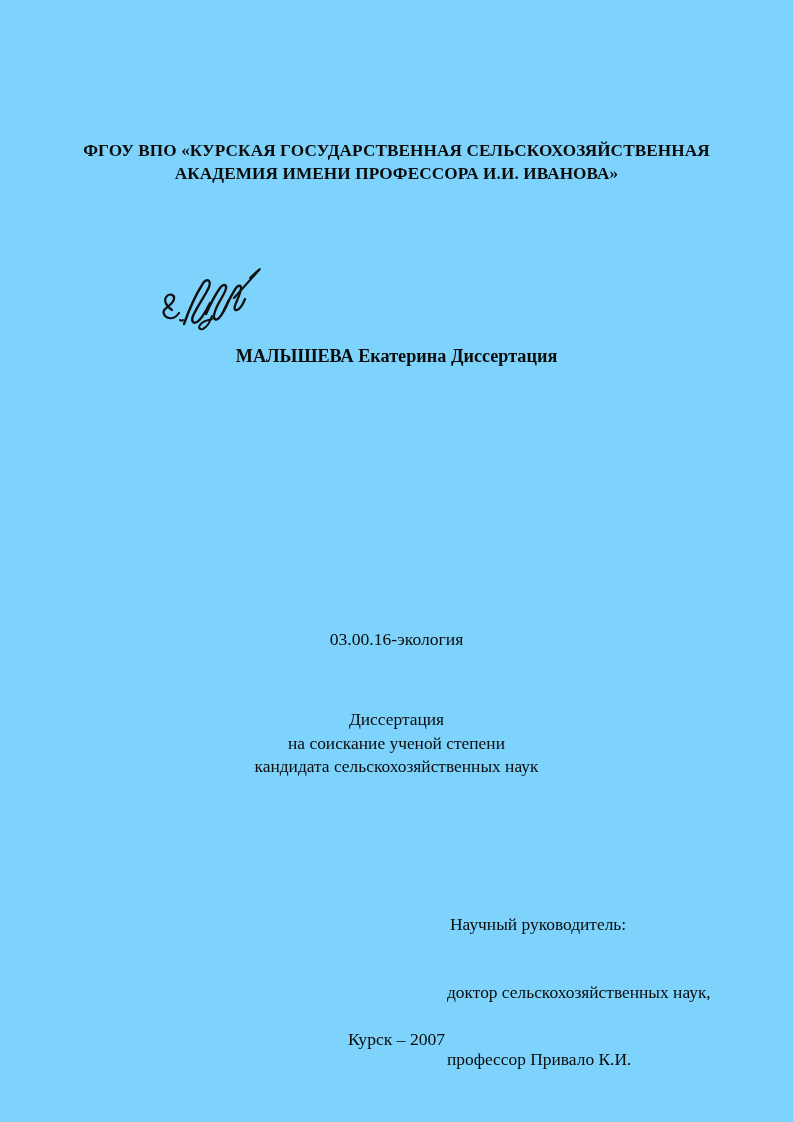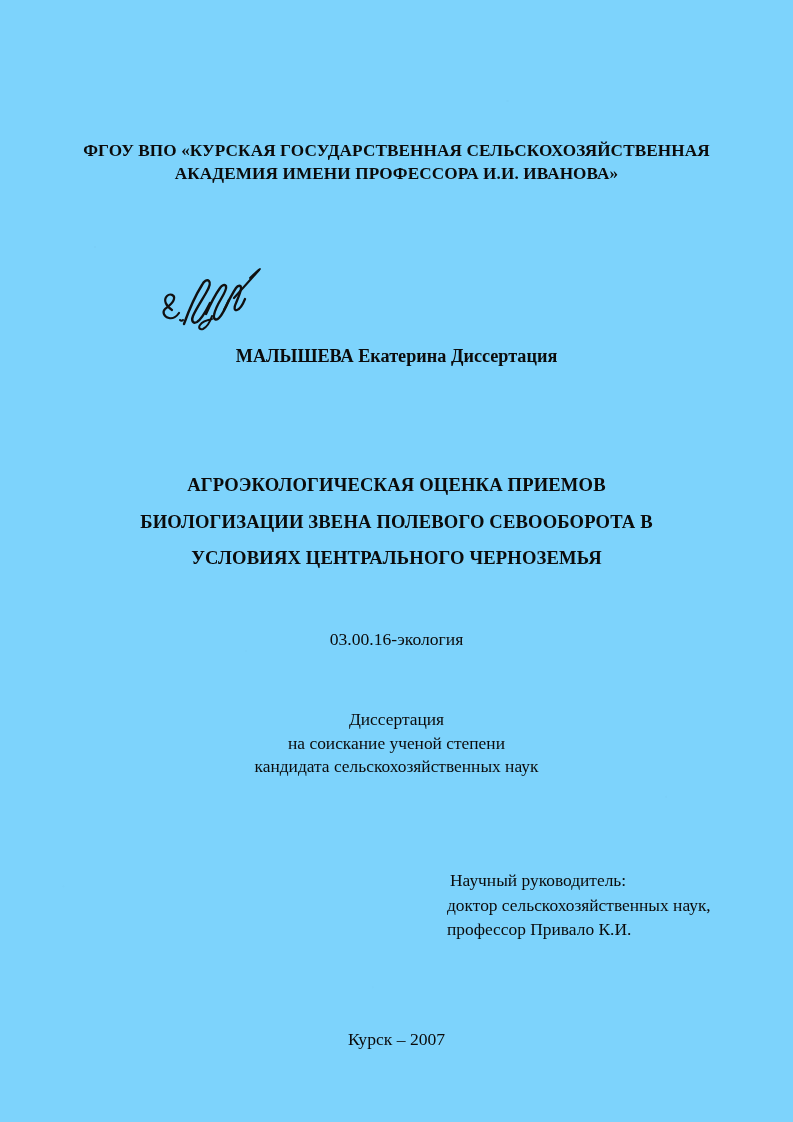--- a/index.html
+++ b/index.html
@@ -117,22 +117,22 @@
 
   
   .supervisor {
     left: 448px;
     top: 868px;
     font-size: 17.4px;
     line-height: 24.5px;
     text-align: left;
   }
   .supervisor .ln { display: block; white-space: nowrap; }
-  .supervisor .ln-head { margin-left: 2px; }
-  .supervisor .ln-sub  { margin-left: -1px; }
+  .supervisor .ln-head { margin-left: 2px; margin-top: 44px; }
+  .supervisor .ln-sub  { margin-left: -1px; margin-top: 43px; }
 
   
   .imprint {
     left: 0;
     right: 0;
     top: 1028px;
     text-align: center;
     font-size: 17.6px;
     line-height: 22px;
   }
@@ -166,25 +166,20 @@
 
         <path d="M88 46 C97 36 106 26 113 18" stroke-width="2.2"></path>
 
         <path d="M104 26 C108 22 111 19 114 17" stroke-width="1.8"></path>
       </g>
     </svg>
   </div>
 
   <div class="block author">МАЛЫШЕВА  Екатерина Диссертация</div>
 
-  <div class="block title">
-    <span class="ln">АГРОЭКОЛОГИЧЕСКАЯ ОЦЕНКА ПРИЕМОВ</span>
-    <span class="ln">БИОЛОГИЗАЦИИ ЗВЕНА ПОЛЕВОГО СЕВООБОРОТА В</span>
-    <span class="ln">УСЛОВИЯХ ЦЕНТРАЛЬНОГО ЧЕРНОЗЕМЬЯ</span>
-  </div>
 
   <div class="block specialty">03.00.16-экология</div>
 
   <div class="block degree">
     <span class="ln">Диссертация</span>
     <span class="ln">на соискание  ученой степени</span>
     <span class="ln">кандидата  сельскохозяйственных наук</span>
   </div>
 
   <div class="block supervisor">

